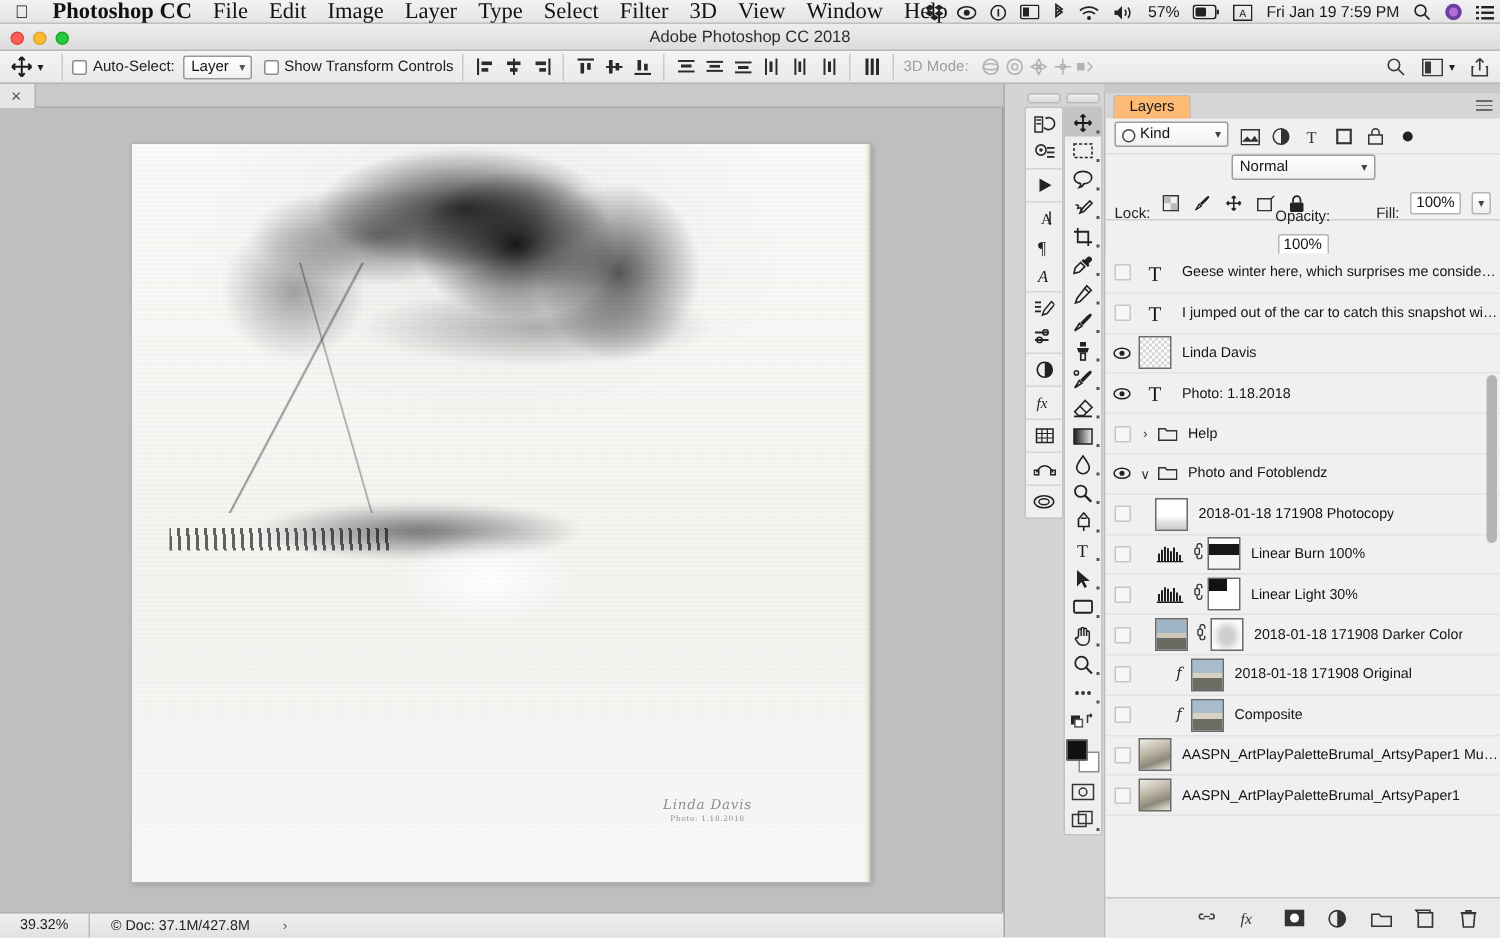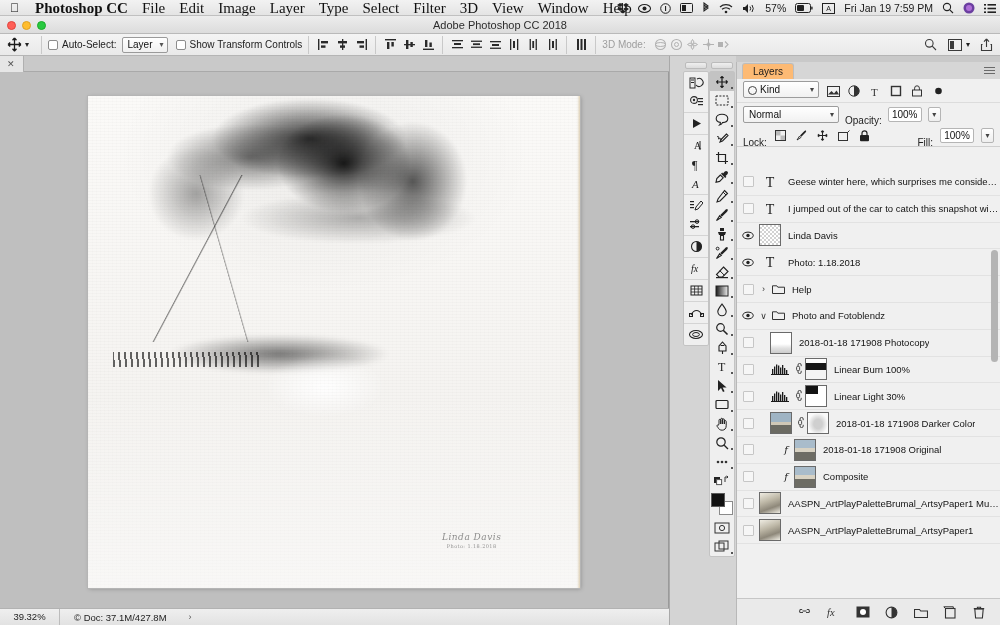--- a/index.html
+++ b/index.html
@@ -164,21 +164,21 @@
   .ptab { height:16px; background:#fdba74; border:1px solid #bdbdbd; border-bottom:none; border-radius:3px 3px 0 0;
           font-size:10px; color:#1a1a1a; padding:0 10px; line-height:15px; margin-left:5px; }
   .pmenu { position:absolute; right:5px; top:3px; width:11px; height:9px;
            background:repeating-linear-gradient(0deg,#6a6a6a 0 1px, transparent 1px 3px); }
   .filterRow { height:24px; display:flex; align-items:flex-end; padding:4px 6px; gap:7px; border-bottom:1px solid #dcdcdc; }
   .kindSel { width:76px; height:17px; border:1px solid #9c9c9c; background:linear-gradient(#fff,#f1f1f1); border-radius:2px;
              font-size:10px; padding-left:16px; line-height:15px; position:relative; color:#111; }
   .kindSel:before{ content:""; position:absolute; left:4px; top:4px; width:7px; height:7px; border:1.2px solid #444; border-radius:50%; }
   .kindSel:after { content:"\25BE"; position:absolute; right:4px; top:0; font-size:8px; color:#444; }
   .filtIcon { width:14px; height:14px; display:flex; align-items:center; justify-content:center; }
-  .blendRow { height:22px; display:flex; align-items:center; padding:0 6px; gap:6px; }
+  .blendRow { height:22px; display:flex; align-items:center; padding:0 6px; gap:6px;flex-direction:column; }
   .blendSel { width:96px; height:17px; border:1px solid #9c9c9c; background:linear-gradient(#fff,#f1f1f1);
               border-radius:2px; font-size:10px; padding-left:5px; line-height:15px; position:relative; color:#111; }
   .blendSel:after { content:"\25BE"; position:absolute; right:4px; top:0; font-size:8px; color:#444; }
   .lbl { font-size:10px; color:#222;margin-top:13px; }
   .numbox { width:34px; height:15px; border:1px solid #b5b5b5; background:#fff; border-radius:2px; font-size:10px;
             text-align:center; line-height:13px; color:#111; }
   .stepper { font-size:8px; color:#444; border:1px solid #b5b5b5; border-radius:2px; width:13px; height:15px;
              text-align:center; line-height:13px; background:linear-gradient(#fff,#eee); }
   .lockRow { height:22px; display:flex; align-items:center; padding:0 6px; gap:7px; border-bottom:1px solid #cfcfcf; }
 

